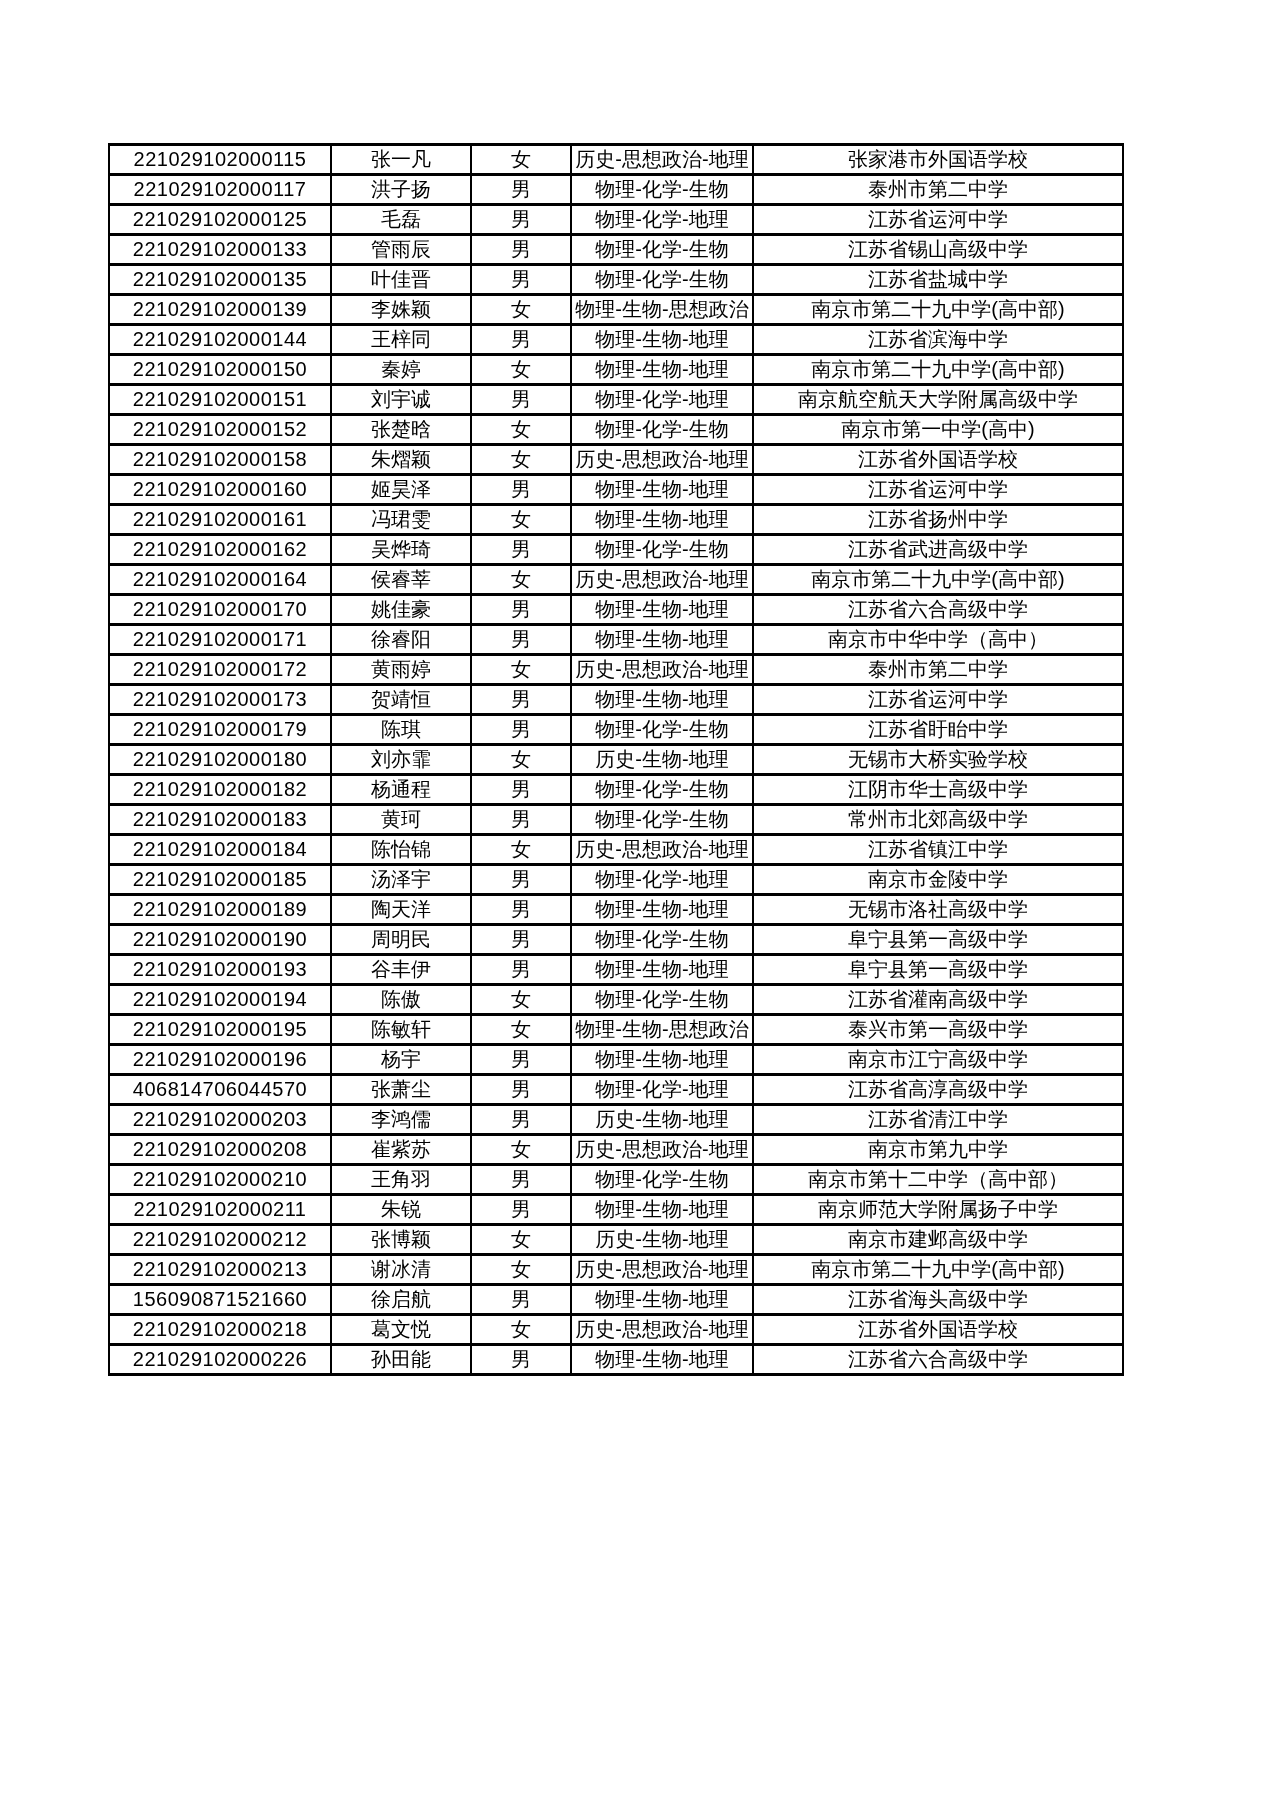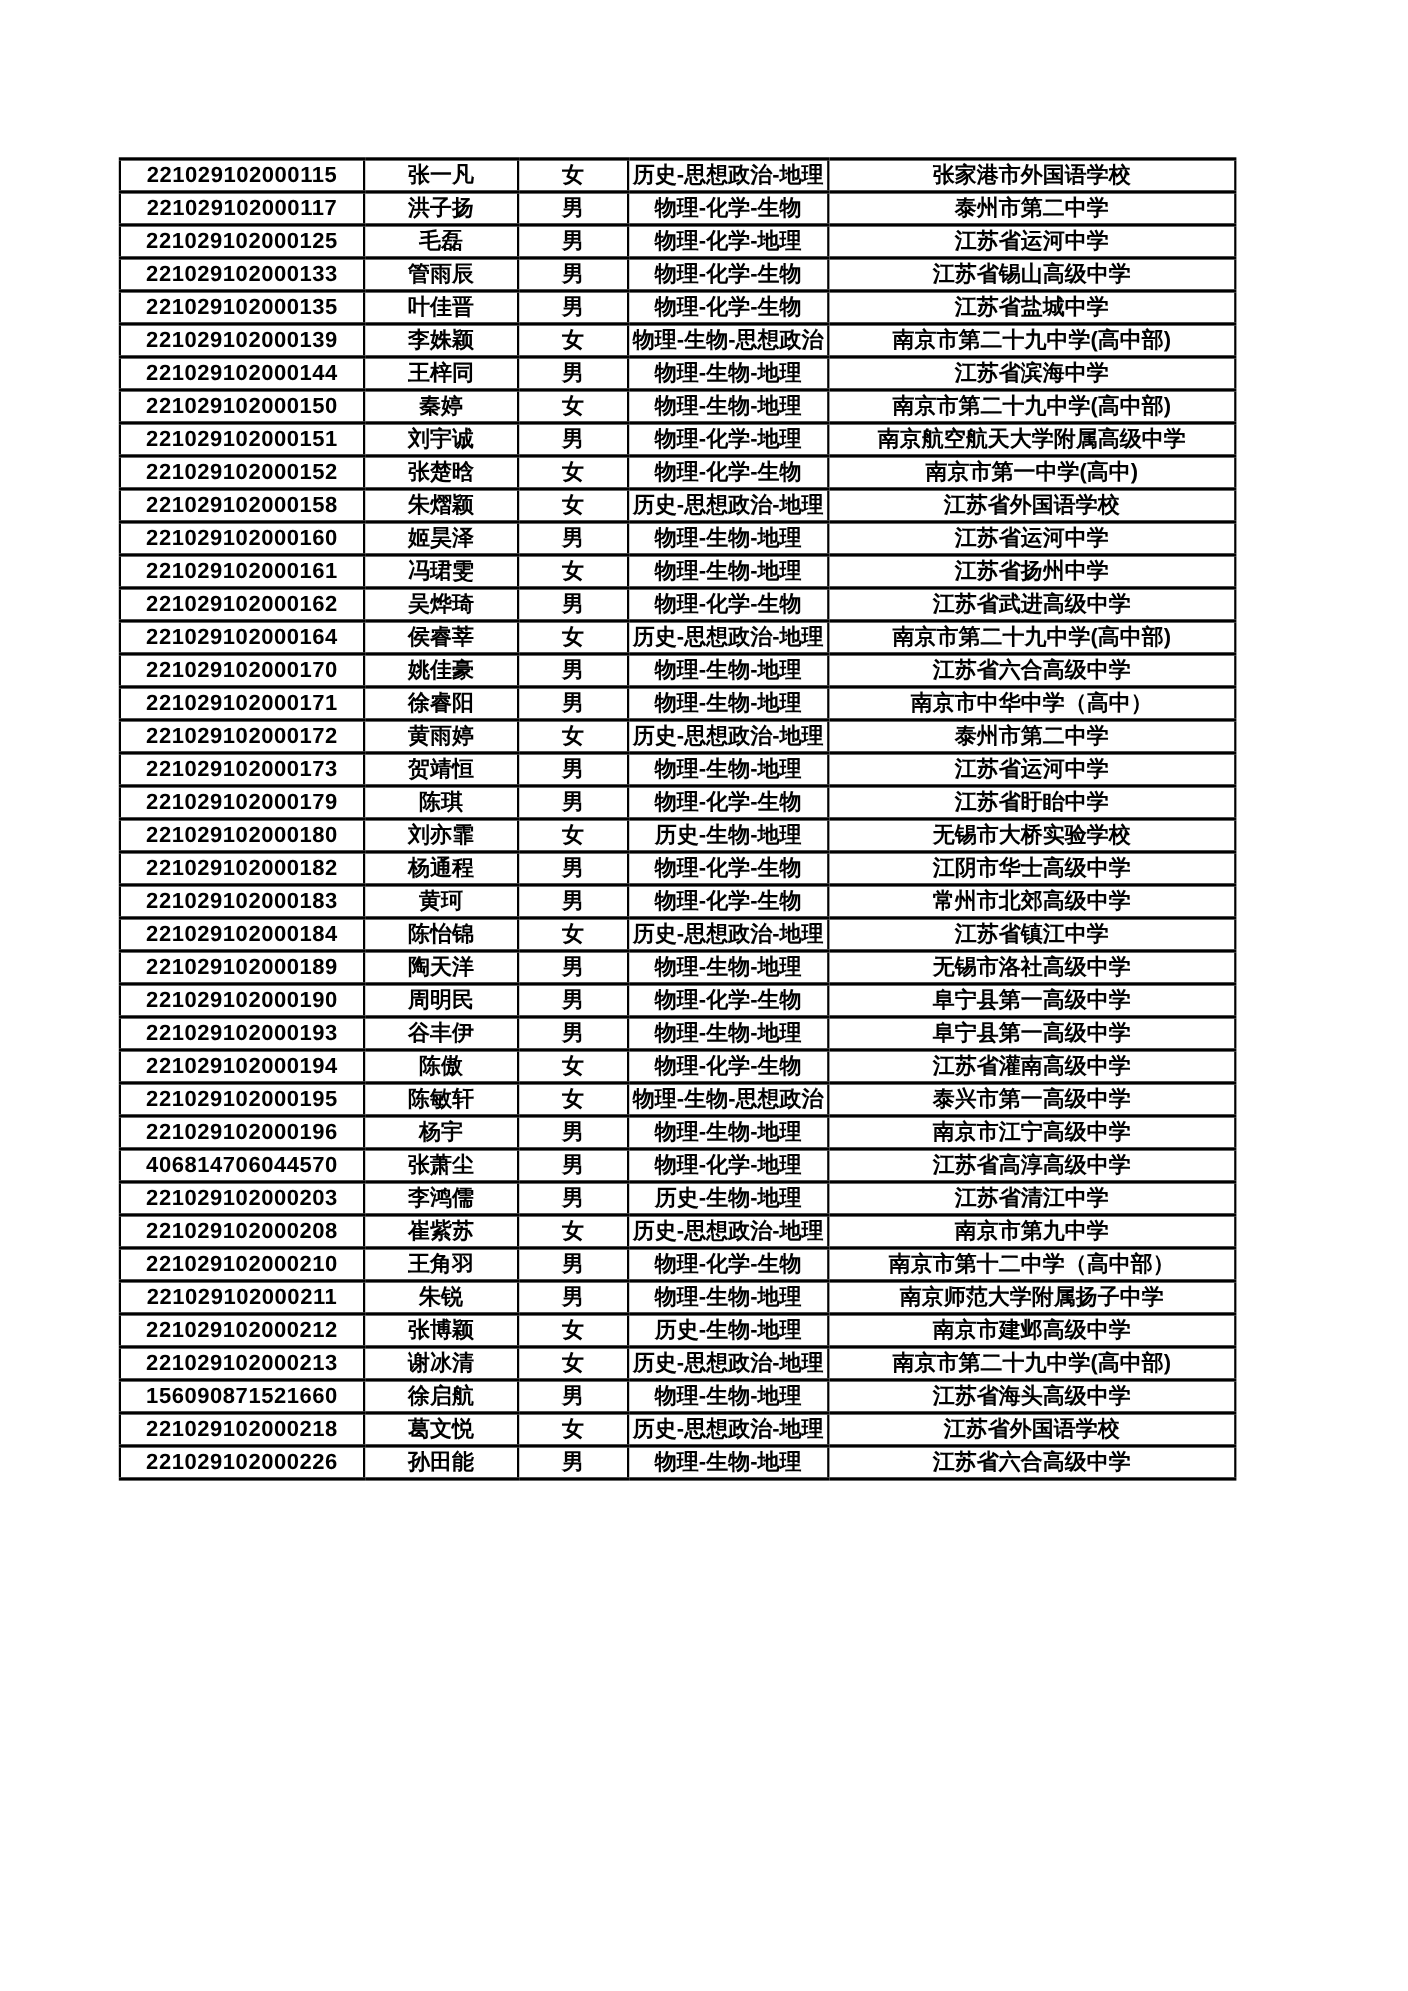--- a/index.html
+++ b/index.html
@@ -8,21 +8,20 @@
     background: #ffffff;
   }
   .page {
     position: relative;
     width: 1280px;
     height: 1601px;
     background: #ffffff;
     font-family: "Liberation Sans", sans-serif;
     color: #000000;
     overflow: hidden;
-    font-weight: bold;
   }
   table.roster {
     position: absolute;
     left: 108px;
     top: 143px;
     width: 1014px;
     border-collapse: collapse;
     table-layout: fixed;
   }
   table.roster td {
@@ -236,20 +235,27 @@
           <td class="school-cell">常州市北郊高级中学</td>
         </tr>
         <tr>
           <td class="id-cell">221029102000184</td>
           <td class="name-cell">陈怡锦</td>
           <td class="gender-cell">女</td>
           <td class="subjects-cell">历史-思想政治-地理</td>
           <td class="school-cell">江苏省镇江中学</td>
         </tr>
         <tr>
+          <td class="id-cell">221029102000185</td>
+          <td class="name-cell">汤泽宇</td>
+          <td class="gender-cell">男</td>
+          <td class="subjects-cell">物理-化学-地理</td>
+          <td class="school-cell">南京市金陵中学</td>
+        </tr>
+        <tr>
           <td class="id-cell">221029102000189</td>
           <td class="name-cell">陶天洋</td>
           <td class="gender-cell">男</td>
           <td class="subjects-cell">物理-生物-地理</td>
           <td class="school-cell">无锡市洛社高级中学</td>
         </tr>
         <tr>
           <td class="id-cell">221029102000190</td>
           <td class="name-cell">周明民</td>
           <td class="gender-cell">男</td>

